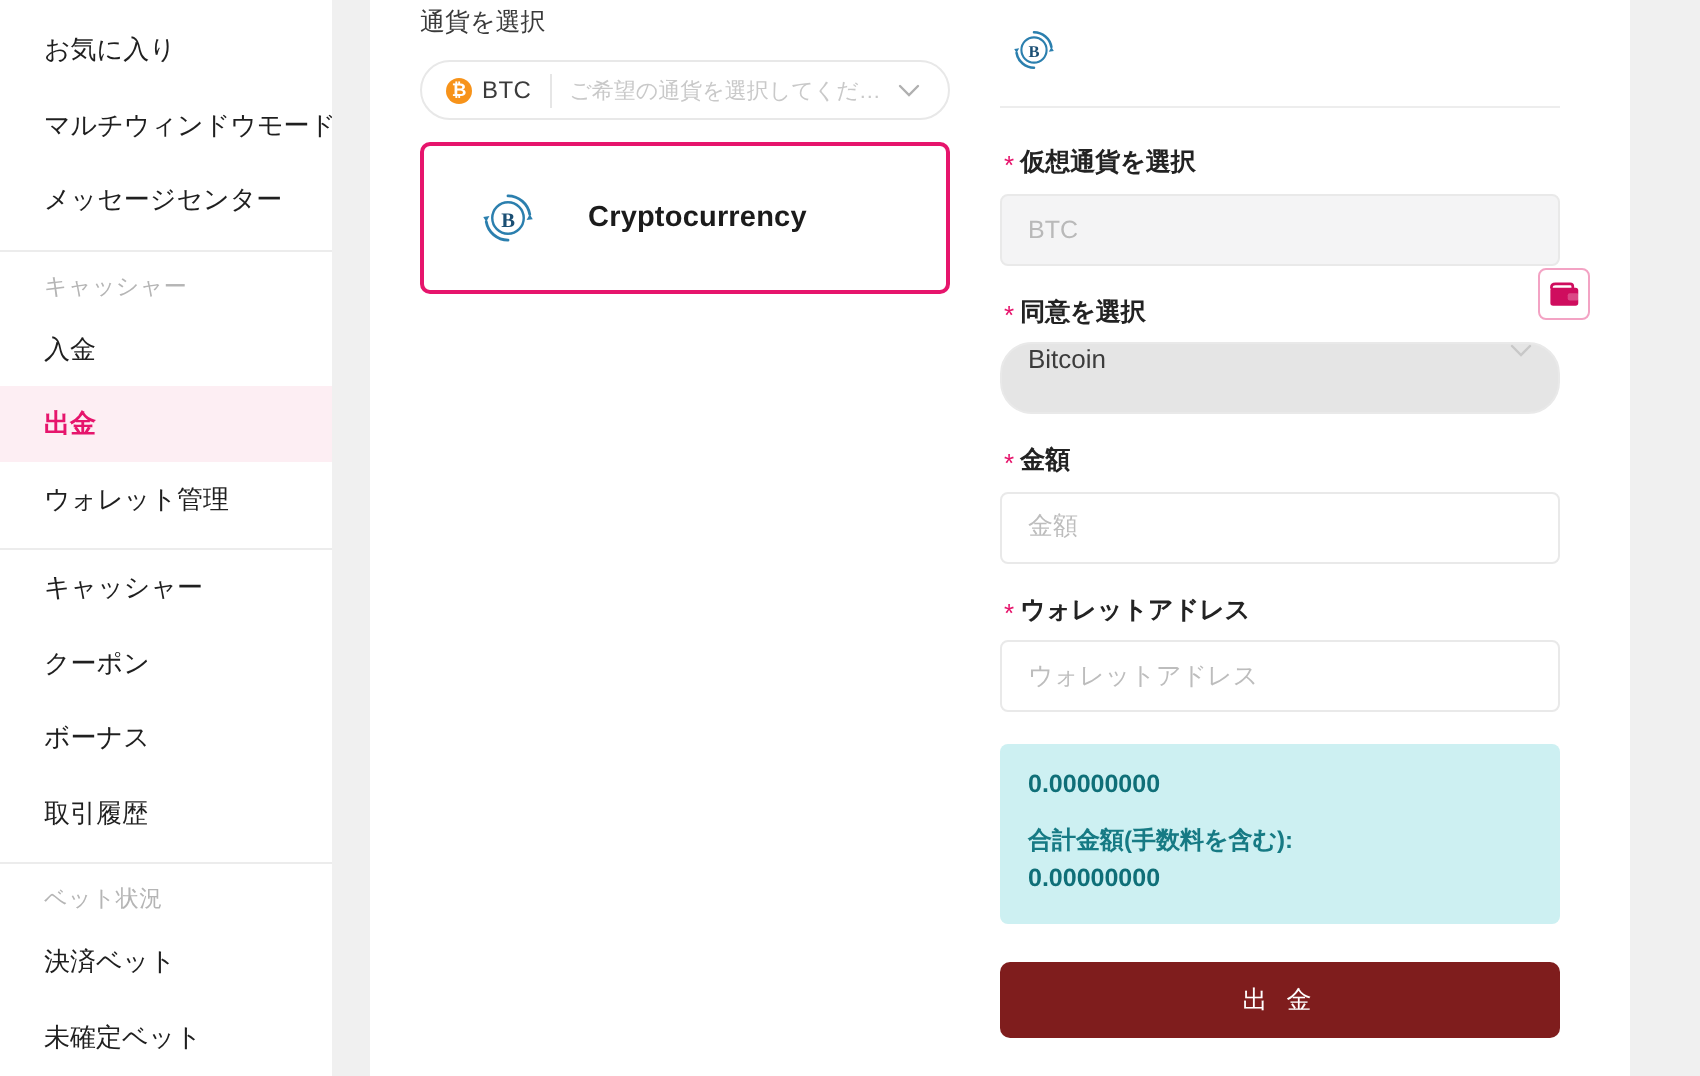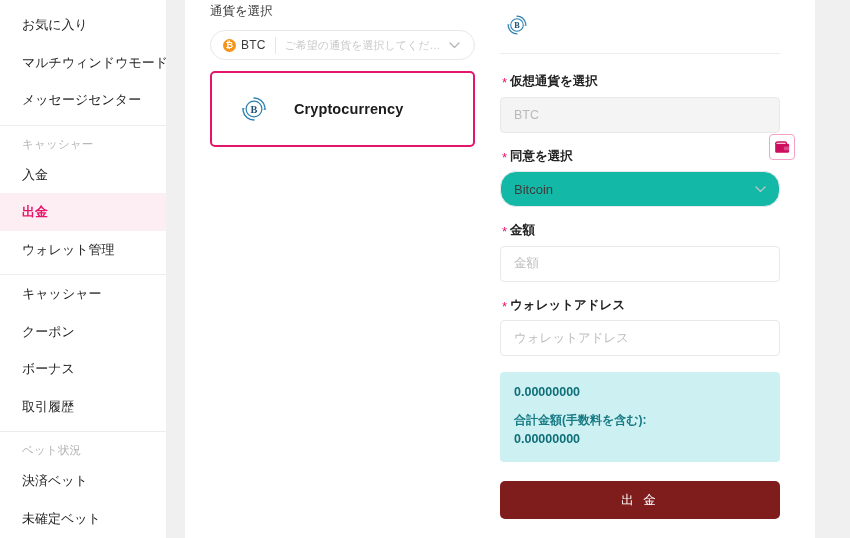--- a/index.html
+++ b/index.html
@@ -227,24 +227,24 @@
   .f-input.disabled {
     background: #f4f4f5;
     color: #b9b9b9;
     cursor: not-allowed;
   }
   .f-select {
     width: 100%;
     height: 36px;
     border: 1px solid #e9e9e9;
     border-radius: 16px;
-    background: #14b8a6;
-    box-sizing: border-box;
-    display: flex;
-    align-items: center;
+    background: #e5e5e5;
+    box-sizing: border-box;
+    display: flex;
+    align-items: flex-start;
     justify-content: space-between;
     padding: 0 13px;
     font-size: 13px;
     color: #3c3c3c;
     cursor: pointer;
   }
   .f-select .caret { color: #c8c8c8; display: flex; align-items: center; }
 
   .wallet-badge {
     position: absolute;

